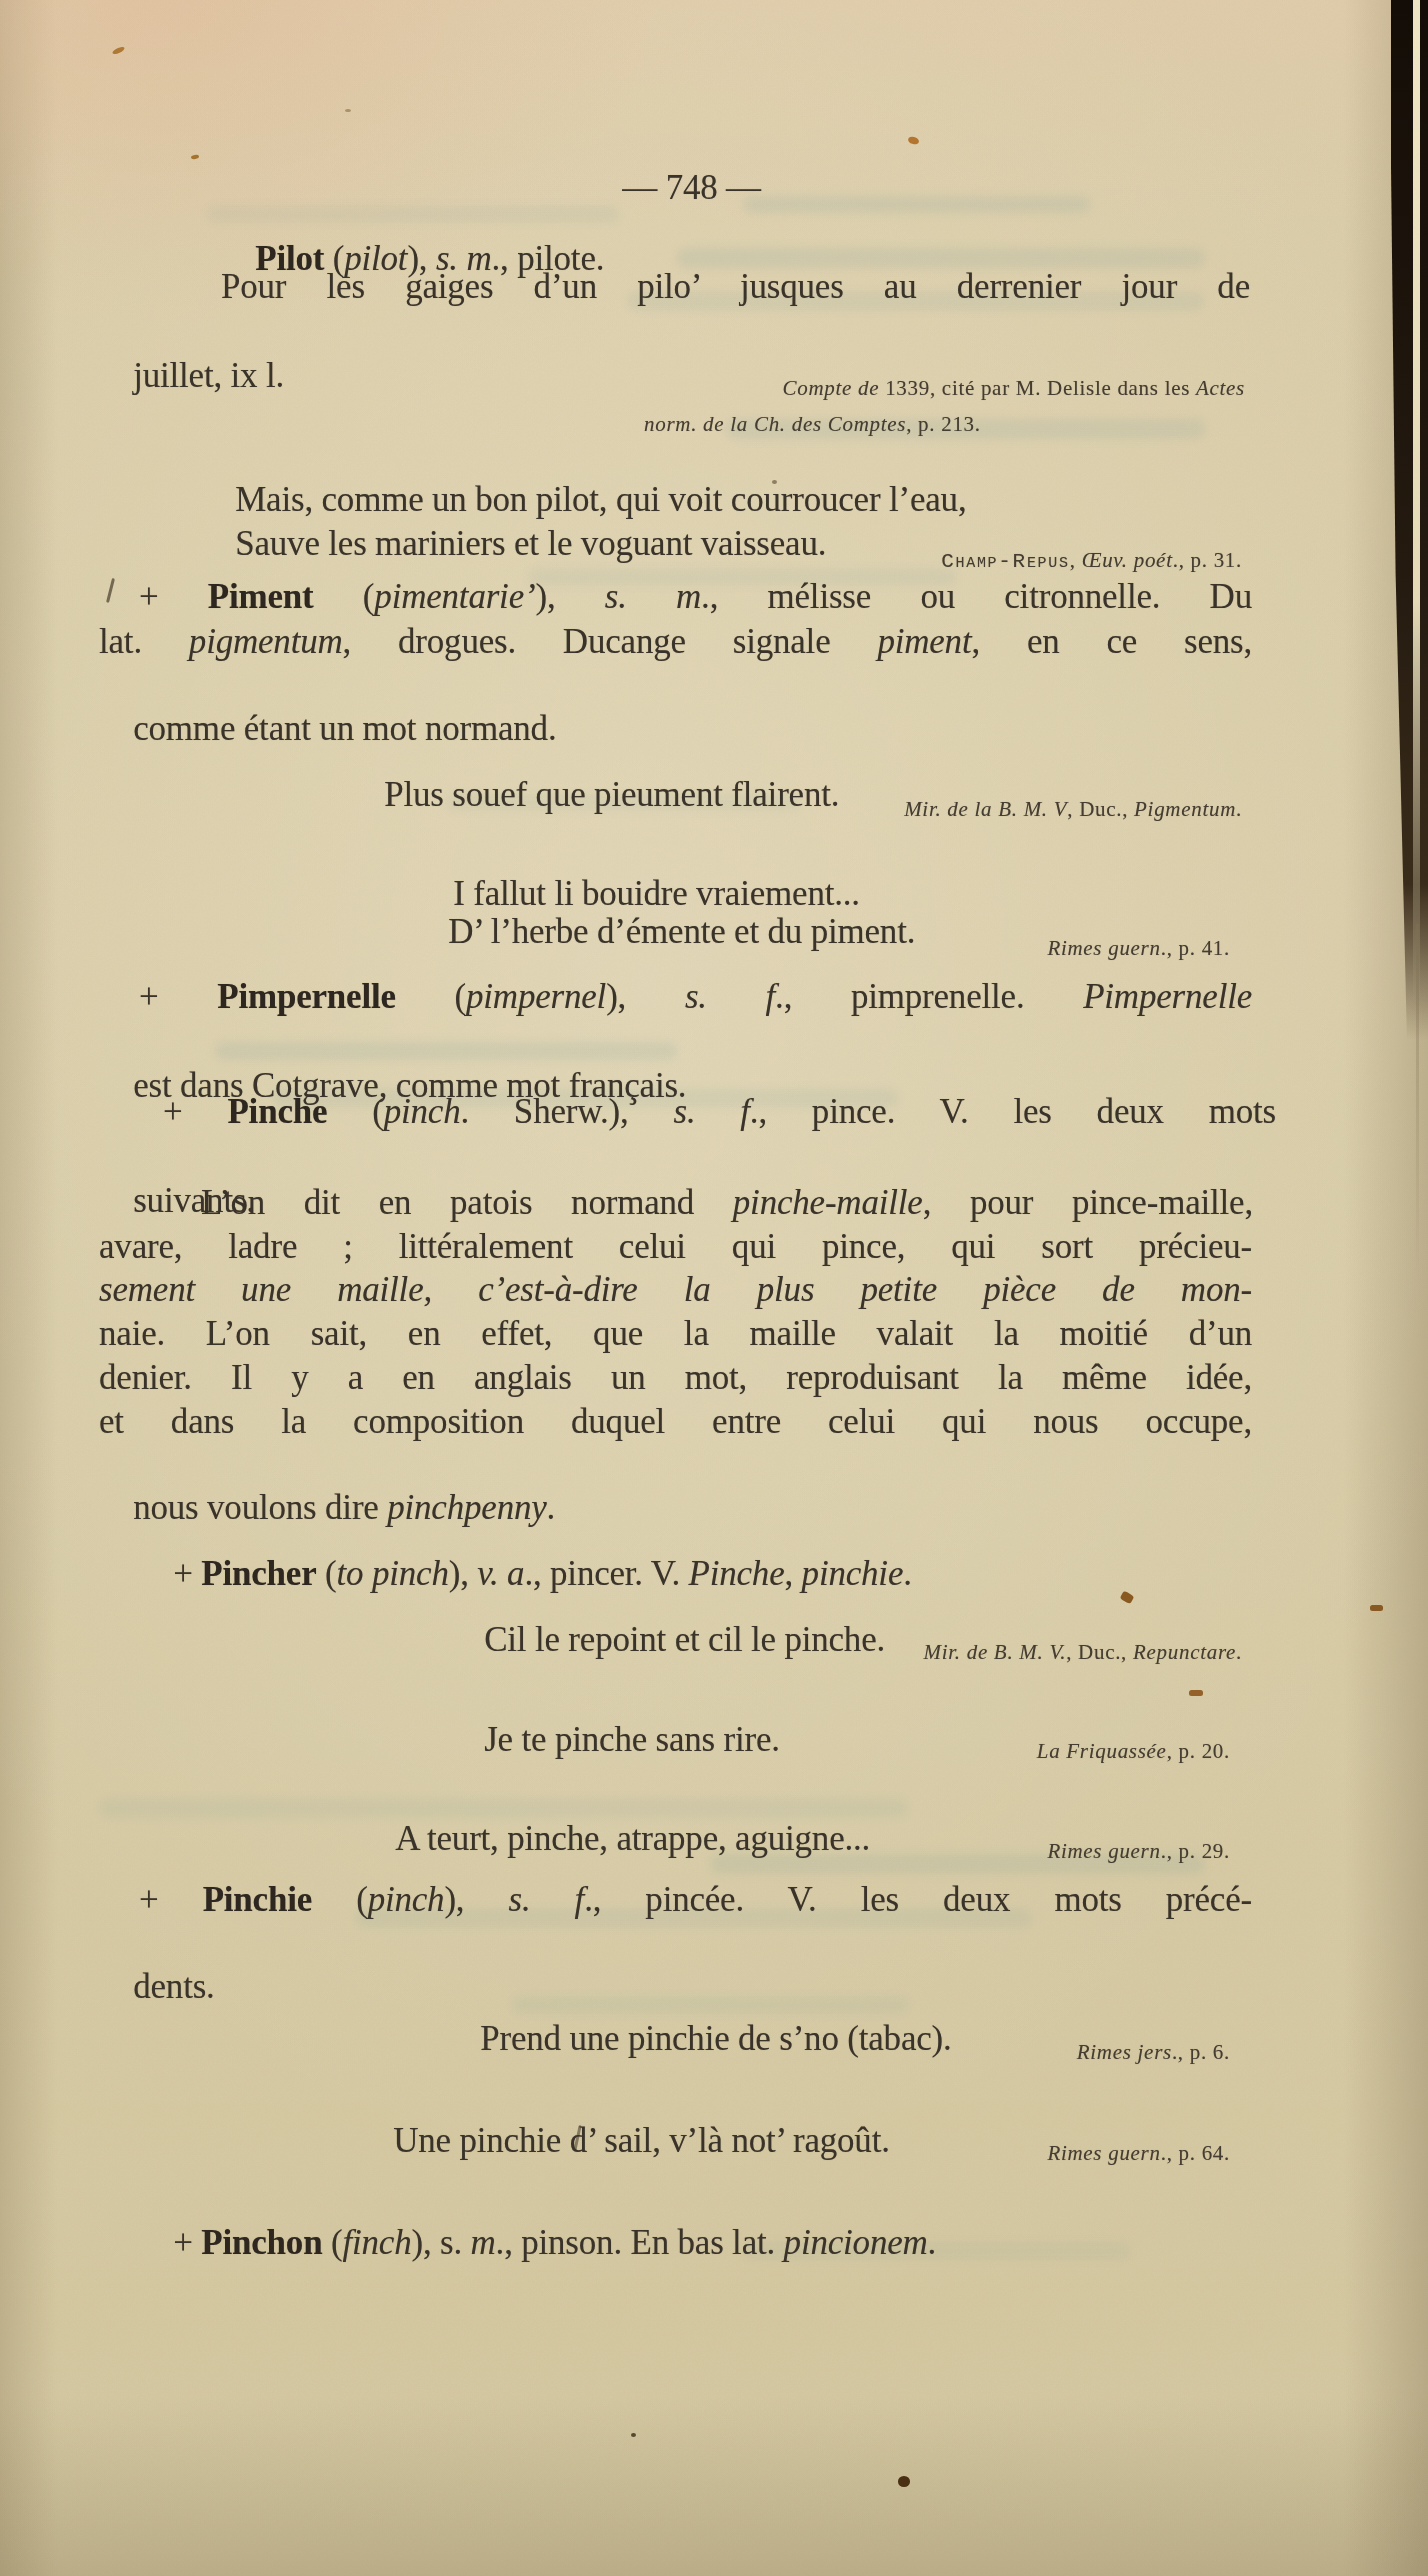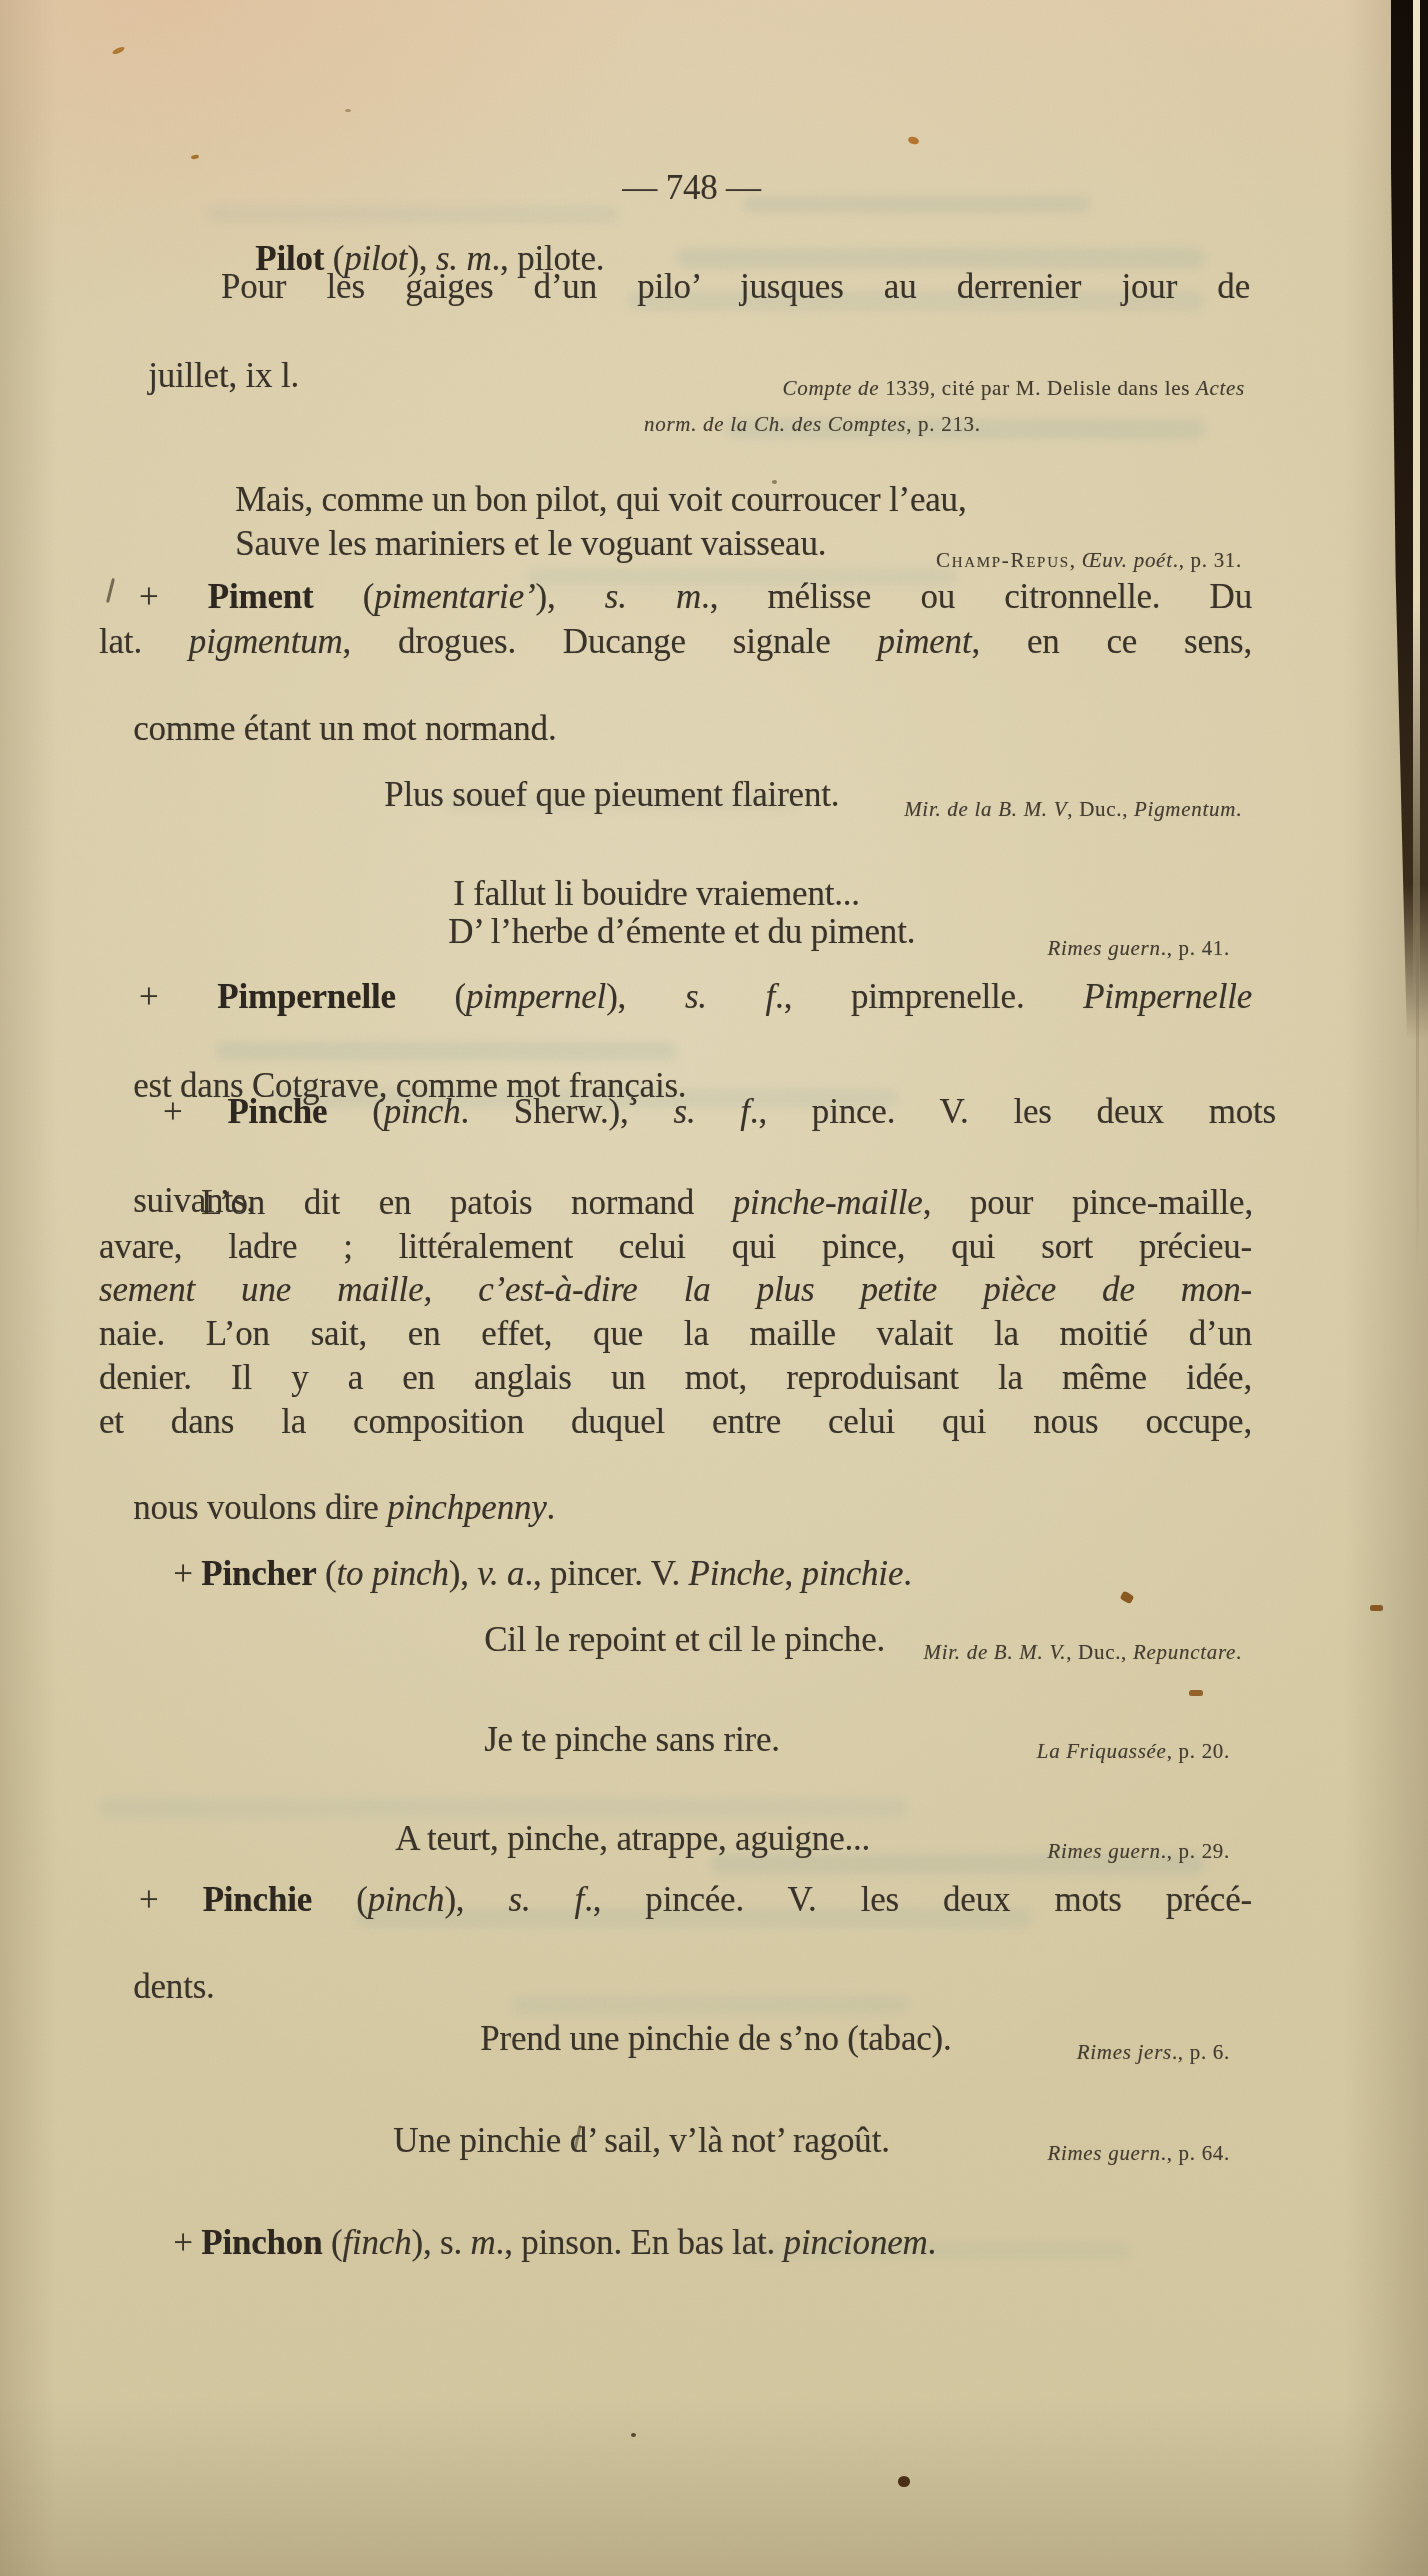--- a/index.html
+++ b/index.html
@@ -26,21 +26,21 @@
     white-space:pre;
     text-shadow:0 0 0.8px rgba(58,48,38,0.35);
     z-index:3;
   }
   .j{white-space:normal;text-align:justify;text-align-last:justify;text-justify:inter-word;}
   .cit{font-size:21px;color:#453d31;letter-spacing:0.7px;}
   .right{text-align:right;}
   .center{text-align:center;}
   .b{font-weight:bold;color:#2d2720;}
   .i{font-style:italic;}
-  .sc{font-variant:small-caps;letter-spacing:1.7px;}
+  .sc{font-variant:small-caps;letter-spacing:1.7px;font-family:Liberation Mono, monospace;}
   .ghost{position:absolute;background:rgba(104,148,146,0.12);filter:blur(4.1px);border-radius:11.6px;z-index:1;}
   .sp{position:absolute;border-radius:50%;z-index:2;}
   .binding{
     position:absolute;top:0;right:0;width:38px;height:1040px;z-index:4;
     background:linear-gradient(180deg,#140d07 0%,#241a10 55%,#3a2c1a 85%,rgba(58,44,26,0) 100%);
     clip-path:polygon(0 0,100% 0,100% 100%,42% 100%,12% 55%,0 16%);
   }
   .edge-line{
     position:absolute;left:1413px;top:0;width:7.4px;height:1003px;z-index:5;
     background:linear-gradient(180deg,#f1e7c8 0%,#e7dcb9 60%,rgba(231,220,185,0) 100%);
@@ -87,21 +87,21 @@
   <div class="ln center" style="top:124px;left:99px;width:1151px;">
     <span>— 748 —</span>
   </div>
 
   <div class="ln" style="top:195px;left:221px;">
     <span class="b">Pilot</span><span> (</span><span class="i">pilot</span><span>), </span><span class="i">s. m</span><span>., pilote.</span>
   </div>
   <div class="ln j" style="top:266px;left:221px;width:1029px;">
     <span>Pour les gaiges d’un pilo’ jusques au derrenier jour de</span>
   </div>
-  <div class="ln" style="top:312px;left:114px;font-family:Liberation Serif, serif;">
+  <div class="ln" style="top:312px;left:99px;font-family:Liberation Serif, serif;">
     <span>juillet, ix l.</span>
   </div>
   <div class="ln cit right" style="top:350px;left:355px;width:890px;">
     <span class="i">Compte de </span><span>1339, cité par M. Delisle dans les </span><span class="i">Actes</span>
   </div>
   <div class="ln cit center" style="top:386px;left:429px;width:743px;">
     <span class="i">norm. de la Ch. des Comptes</span><span>, p. 213.</span>
   </div>
   <div class="ln" style="top:436px;left:201px;">
     <span>Mais, comme un bon pilot, qui voit courroucer l’eau,</span>

